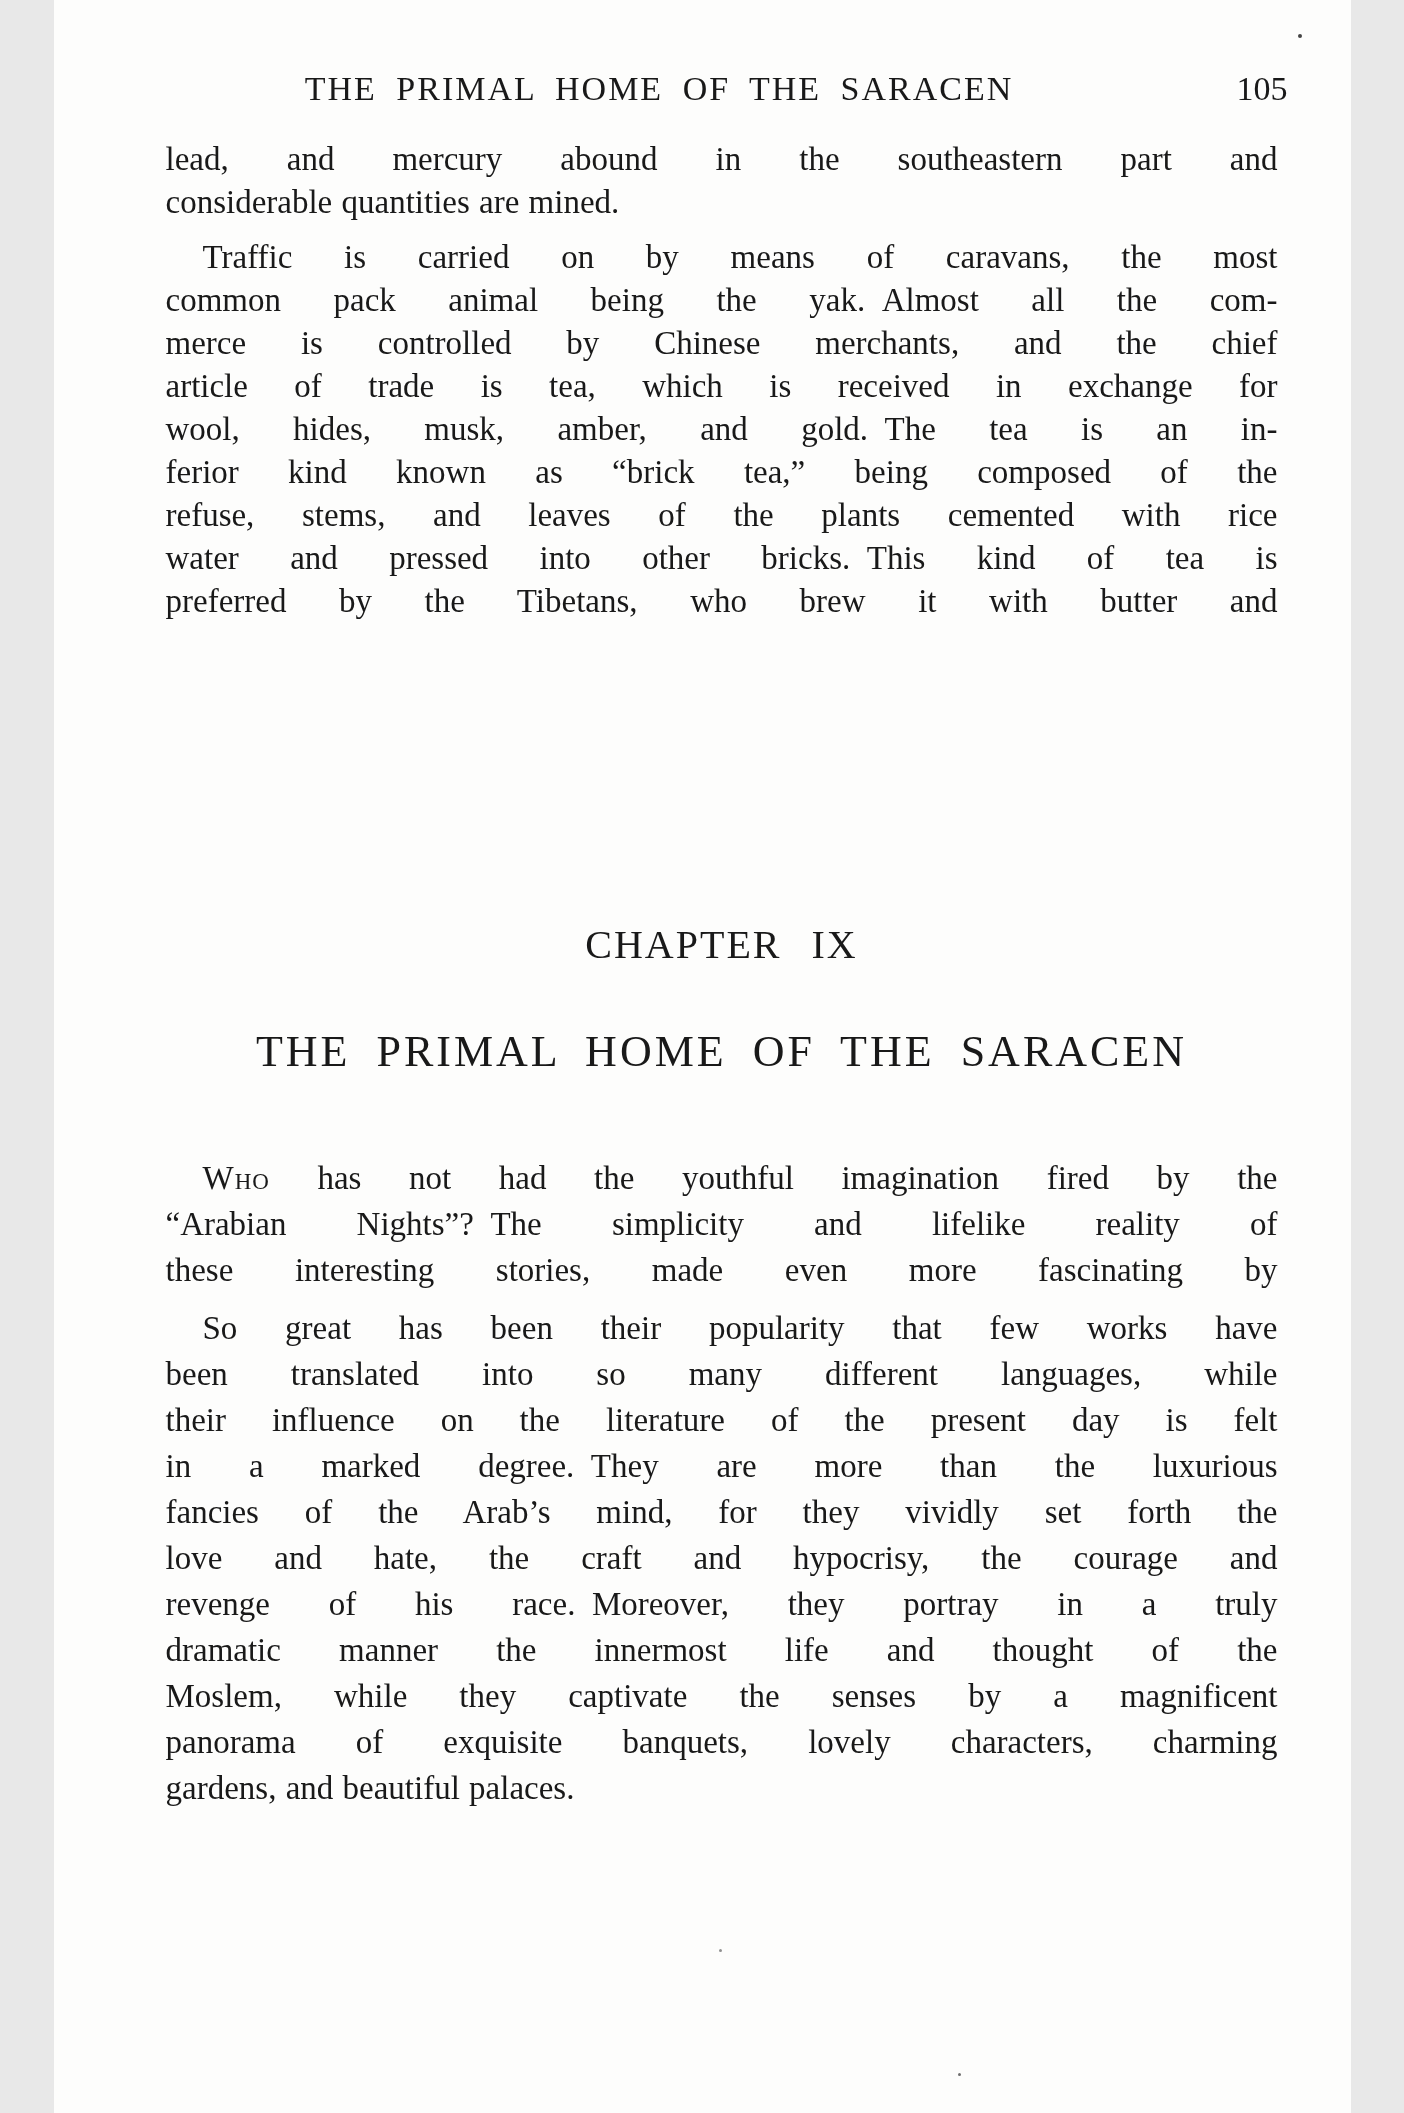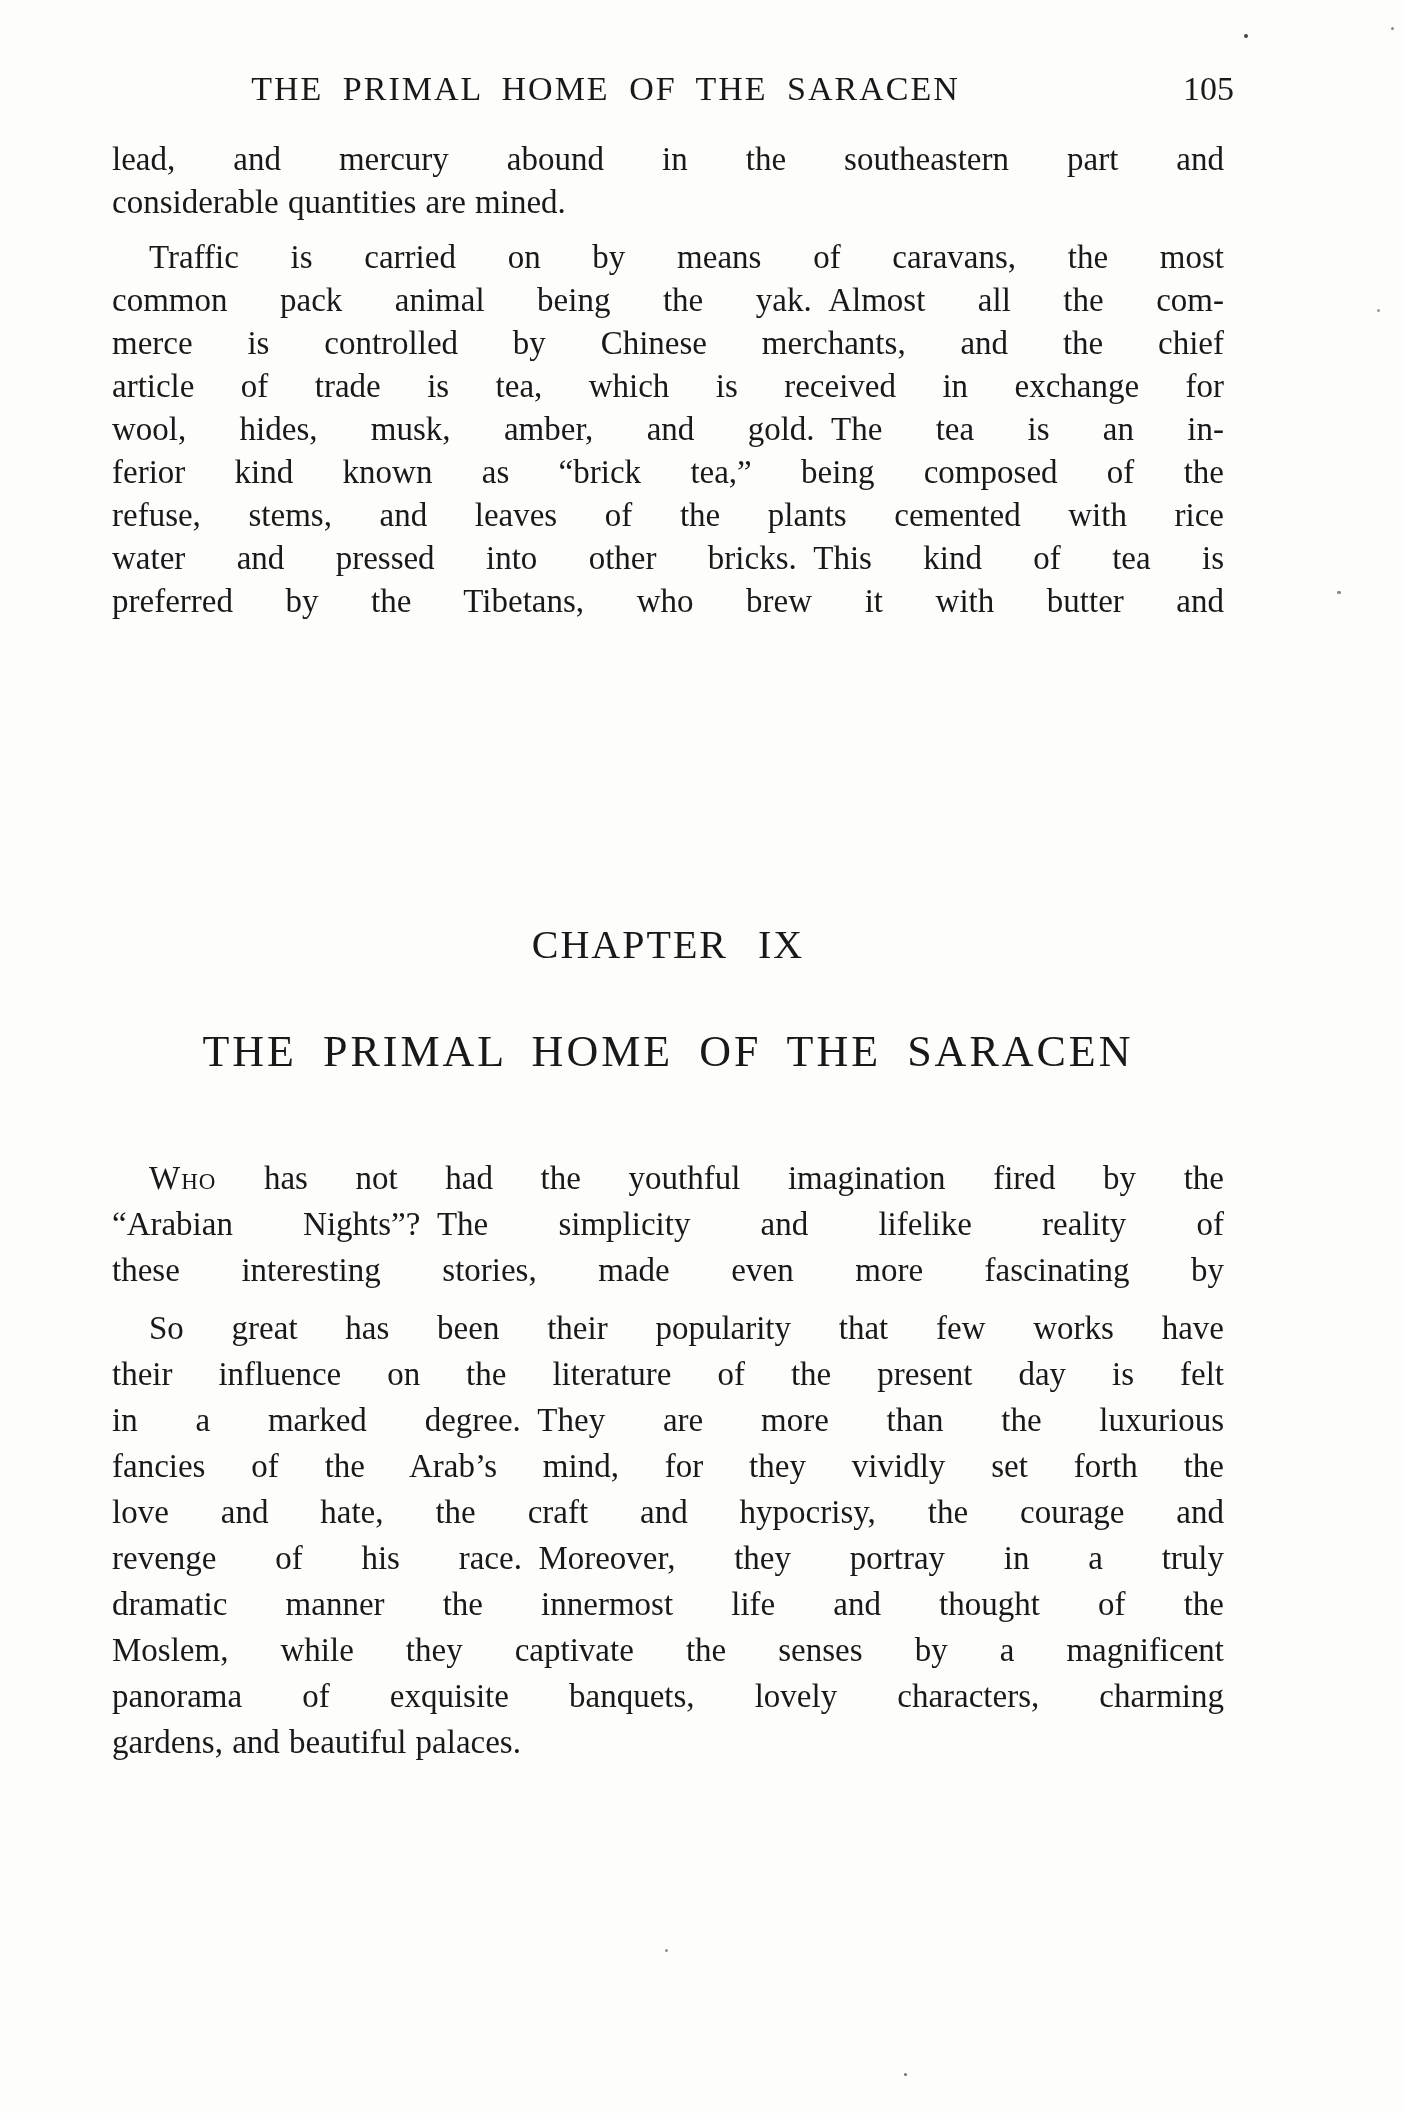--- a/index.html
+++ b/index.html
@@ -2,21 +2,21 @@
 <html style="--ink: #191919; --paper: #fdfdfc;"><head>
 <meta charset="utf-8">
 <style>
   html, body { margin: 0; padding: 0; }
   body {
     font-family: "Liberation Serif", "DejaVu Serif", serif;
     background: #e8e8e8;
   }
   .page {
     position: relative;
-    width: 1404px;
+    width: 1297px;
     height: 2113px;
     background: var(--paper, #fdfdfc);
     color: var(--ink, #191919);
     overflow: hidden;
     margin: 0 auto;
   }
 
   
   .running-header {
     position: absolute;
@@ -134,20 +134,21 @@
   <h1 class="chapter-title">THE PRIMAL HOME OF THE SARACEN</h1>
 
   <section class="body-block bottom" id="body-chapter">
       <div class="para indent">
         <div class="line first"><span class="lead-caps">Who</span> has not had the youthful imagination fired by the</div>
         <div class="line">“Arabian Nights”? The simplicity and lifelike reality of</div>
         <div class="line">these interesting stories, made even more fascinating by</div>
       </div>
       <div class="para indent">
         <div class="line first">So great has been their popularity that few works have</div>
+        <div class="line">been translated into so many different languages, while</div>
         <div class="line">their influence on the literature of the present day is felt</div>
         <div class="line">in a marked degree. They are more than the luxurious</div>
         <div class="line">fancies of the Arab’s mind, for they vividly set forth the</div>
         <div class="line">love and hate, the craft and hypocrisy, the courage and</div>
         <div class="line">revenge of his race. Moreover, they portray in a truly</div>
         <div class="line">dramatic manner the innermost life and thought of the</div>
         <div class="line">Moslem, while they captivate the senses by a magnificent</div>
         <div class="line">panorama of exquisite banquets, lovely characters, charming</div>
         <div class="line para-last">gardens, and beautiful palaces.</div>
       </div>

